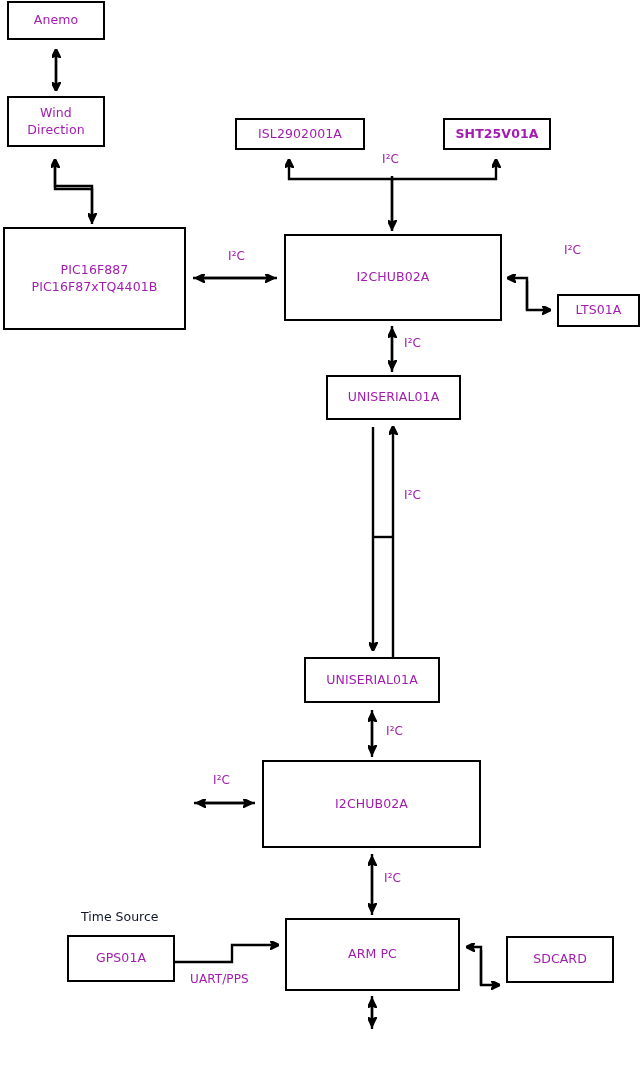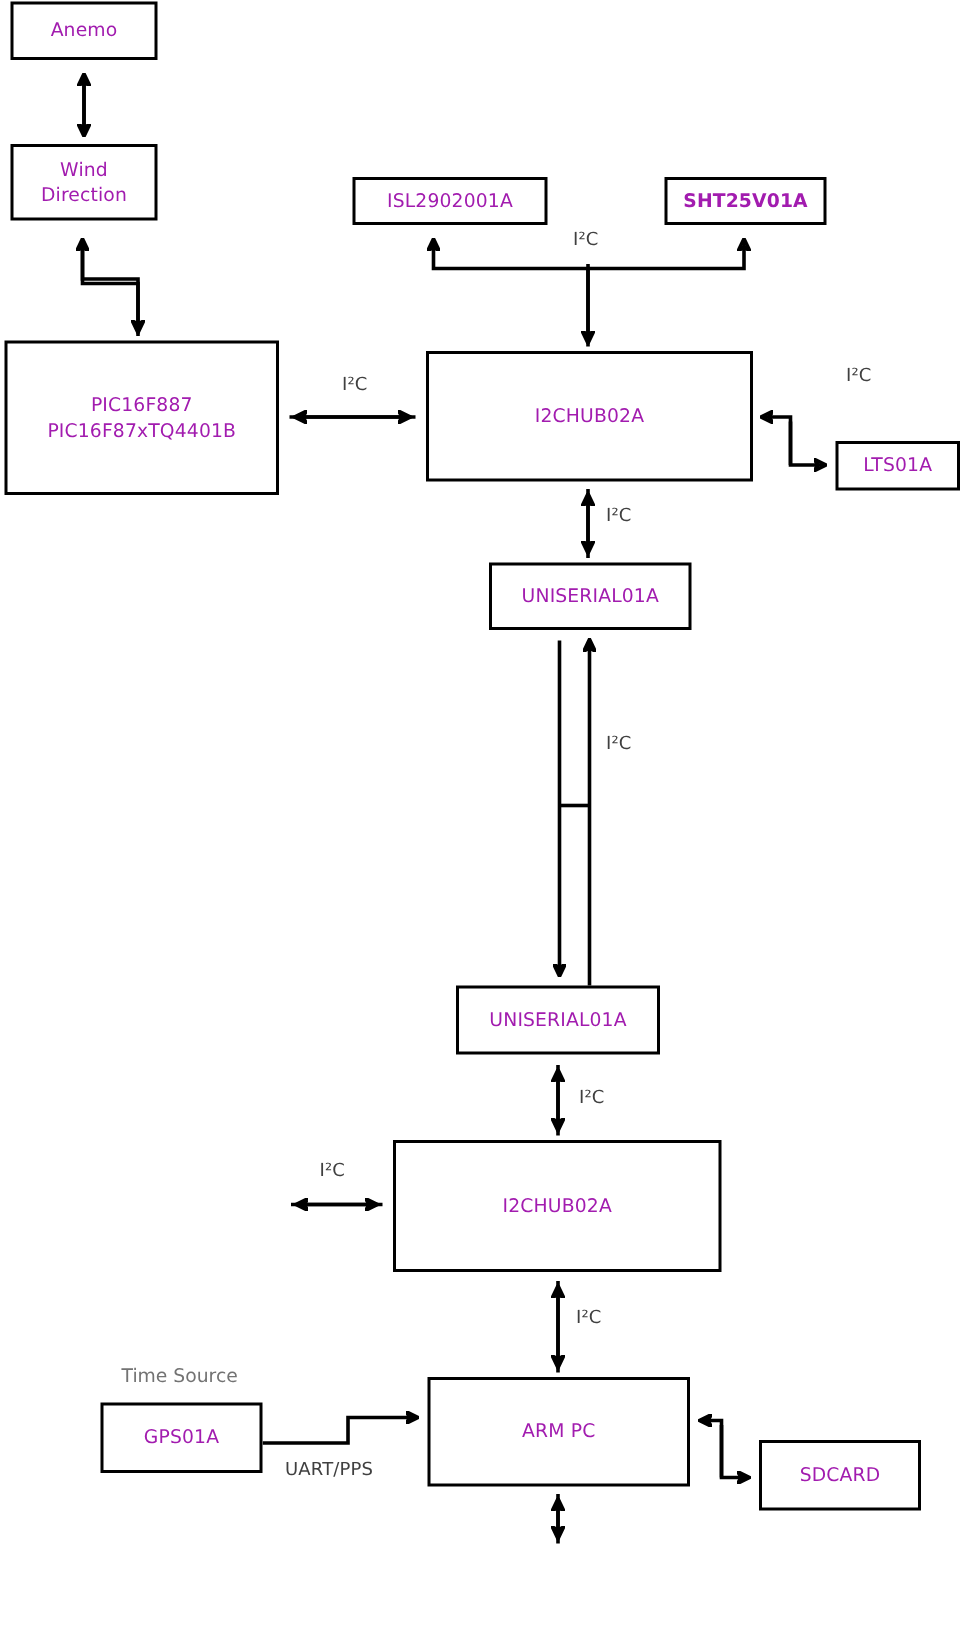--- a/index.html
+++ b/index.html
@@ -31,29 +31,29 @@
     line-height: 1.32;
     letter-spacing: 0.1px;
     z-index: 3;
   }
   .node .label-lines {
     white-space: pre-line;
   }
   .edge-label {
     position: absolute;
     font-size: 12px;
-    color: #404040;
+    color: #a21caf;
     white-space: nowrap;
     z-index: 4;
     letter-spacing: 0.1px;
   }
   .free-label {
     position: absolute;
     font-size: 12.5px;
-    color: #737373;
+    color: #0f172a;
     white-space: nowrap;
     z-index: 4;
   }
   svg.wires {
     position: absolute;
     left: 0;
     top: 0;
     width: 640px;
     height: 1089px;
     z-index: 1;
@@ -164,21 +164,21 @@
   </div>
 
   <div class="node" style="left:67px; top:935px; width:108px; height:47px;">
     <span class="label-lines">GPS01A</span>
   </div>
 
   <div class="node" style="left:285px; top:918px; width:175px; height:73px;">
     <span class="label-lines">ARM PC</span>
   </div>
 
-  <div class="node" style="left:506px; top:960px; width:108px; height:47px;">
+  <div class="node" style="left:506px; top:936px; width:108px; height:47px;">
     <span class="label-lines">SDCARD</span>
   </div>
 
 
   <div class="edge-label" style="left:228px; top:249px;">I²C</div>
 
   <div class="edge-label" style="left:382px; top:152px;">I²C</div>
 
   <div class="edge-label" style="left:564px; top:243px;">I²C</div>
 

